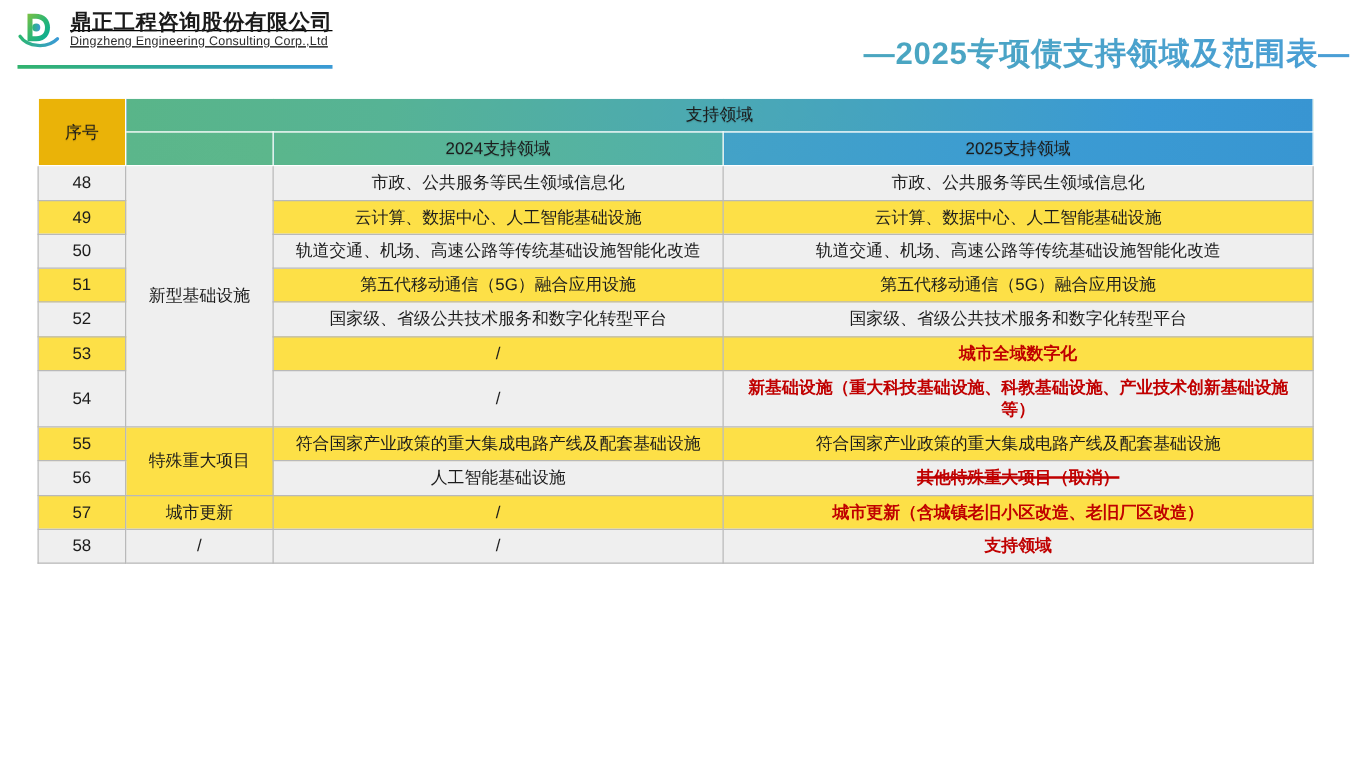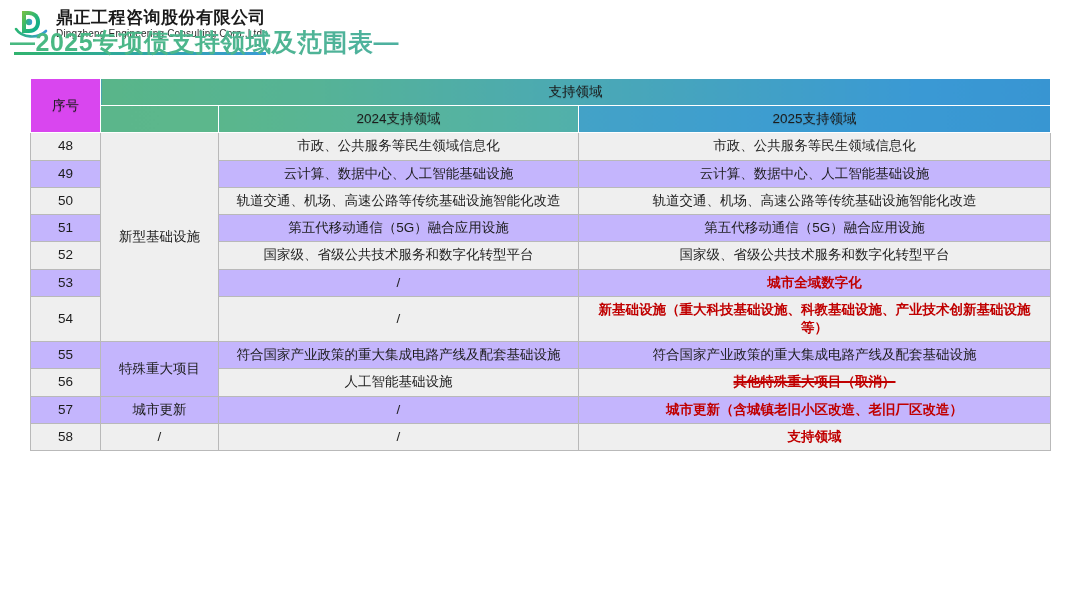--- a/index.html
+++ b/index.html
@@ -23,20 +23,21 @@
     left: 0; top: 0;
     width: 1080px;
     height: 62px;
   }
   .logo-block {
     position: absolute;
     left: 14px; top: 7px;
     display: flex;
     align-items: center;
     gap: 8px;
+    text-decoration: underline;
   }
   .logo-mark {
     width: 34px; height: 34px;
     position: relative;
     flex: 0 0 auto;
   }
   .logo-text {
     display: flex;
     flex-direction: column;
     justify-content: center;
@@ -62,21 +63,21 @@
     left: 14px; top: 52px;
     width: 252px; height: 3px;
     background: linear-gradient(90deg,#31b36e 0%,#2fa7a0 45%,#3a9ad6 100%);
   }
 
   
   .doc-title {
     position: absolute;
     left: 0; top: 26px;
     width: 1080px;
-    text-align: left;
+    text-align: right;
     font-size: 25px;
     font-weight: 700;
     letter-spacing: 0.5px;
     background: linear-gradient(90deg,#48b97f 0%,#4fb495 28%,#4aa7bd 60%,#4a9ed6 100%);
     -webkit-background-clip: text;
     background-clip: text;
     color: transparent;
     -webkit-text-fill-color: transparent;
     white-space: nowrap;
     padding-left: 10px;
@@ -106,41 +107,41 @@
 
   
   .hdr {
     color: #ffffff;
     font-weight: 700;
     border: 1px solid #ffffff !important;
     text-shadow: 0 1px 1px rgba(0,0,0,0.18);
   }
   .hdr-seq {
     font-size: 19px;
-    background: #d946ef;
+    background: #eab308;
   }
   .hdr-span {
     font-size: 19px;
     background: linear-gradient(90deg,#59b589 0%,#56b395 22%,#4aa8b6 52%,#3a99d4 86%,#3895d2 100%);
   }
   .hdr-blank {
     background: linear-gradient(90deg,#5bb68b 0%,#5cb78c 100%);
   }
   .hdr-2024 {
     font-size: 18px;
     background: linear-gradient(90deg,#5ab68c 0%,#57b49b 50%,#51b0ab 100%);
   }
   .hdr-2025 {
     font-size: 18px;
     background: linear-gradient(90deg,#43a2c7 0%,#3b9bd3 55%,#3896d2 100%);
   }
 
   
   tr.light td { background: #efefef; }
-  tr.dark  td { background: #c4b5fd; margin-left: 37px; }
+  tr.dark  td { background: #fde047; margin-left: 37px; }
 
   td.seq { font-size: 14px; }
   td.cat { font-size: 13.5px; }
   td.c2024 { font-size: 13.5px; }
   td.c2025 { font-size: 13.5px; }
 
   .red {
     color: #c00000;
     font-weight: 700;
   }

